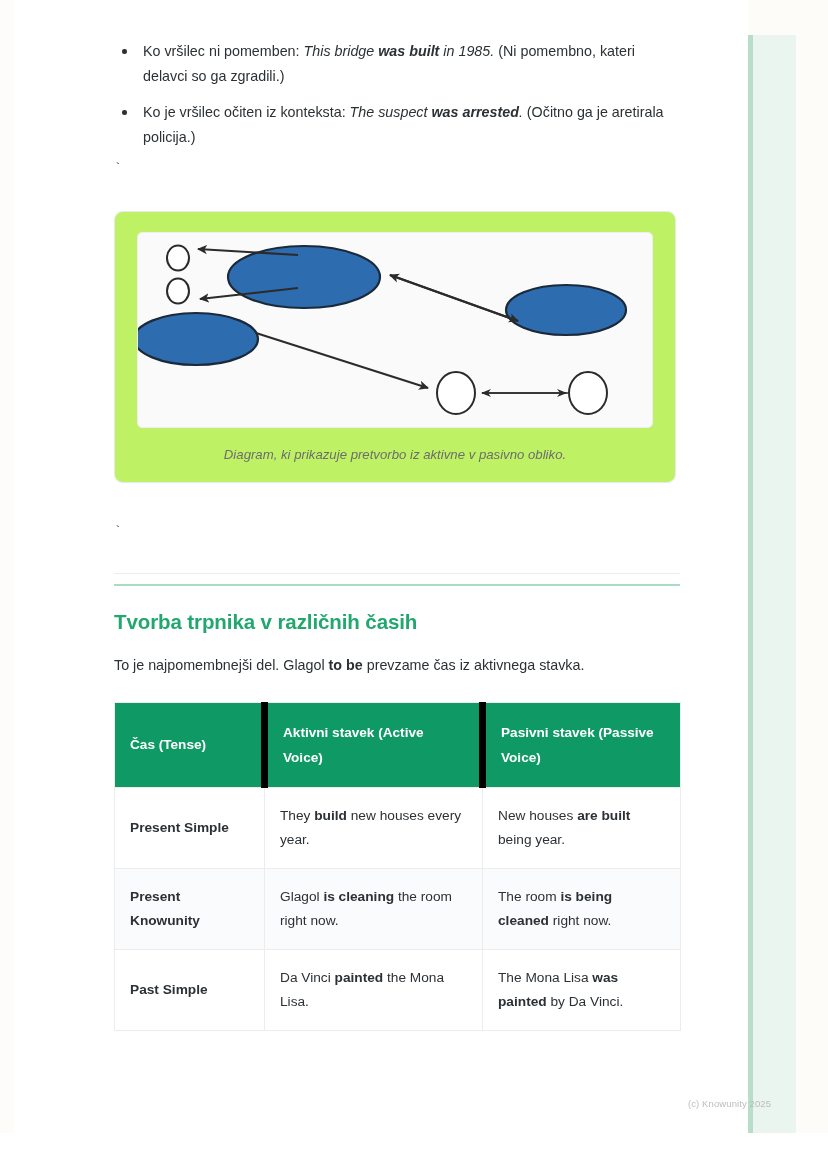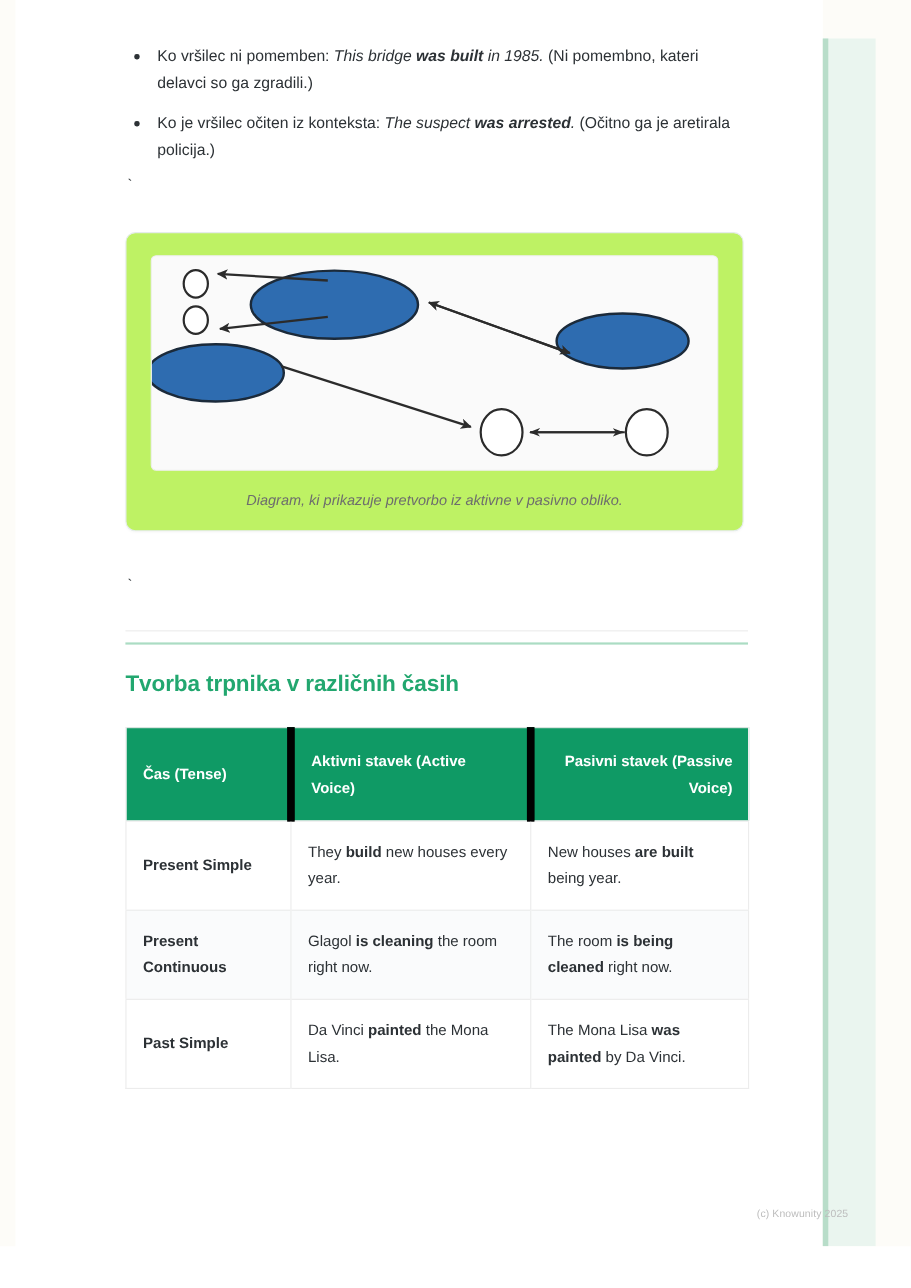--- a/index.html
+++ b/index.html
@@ -185,21 +185,21 @@
     color: #ffffff;
     font-size: 13.6px;
     line-height: 25px;
     font-weight: 700;
     text-align: left;
     vertical-align: middle;
     padding: 17px 14px 17px 15px;
     border-right: 7px solid #000000;
     height: 48px;
   }
-  .tense-table th:last-child { border-right: none; text-align: right; }
+  .tense-table th:last-child { border-right: none; }
   .tense-table td {
     font-size: 13.7px;
     line-height: 24px;
     color: #2c3135;
     vertical-align: middle;
     padding: 16px 14px 16px 15px;
     border-right: 1px solid #ececec;
     border-top: 1px solid #ececec;
     background: #ffffff;
   }
@@ -282,20 +282,21 @@
   </div>
 
   <div class="backtick" style="margin-top:42px;">`</div>
 
   <div class="rule"></div>
 
   <div class="sec-underline"></div>
 
   <h3 class="sub-title">Tvorba trpnika v različnih časih</h3>
 
+  <p class="lead"><span>To je najpomembnejši del. Glagol </span><strong>to be</strong><span> prevzame čas iz aktivnega stavka.</span></p>
 
   <table class="tense-table">
     <colgroup>
       <col class="col-1">
         <col class="col-2">
         <col class="col-3">
     </colgroup>
     <thead>
       <tr>
         <th>Čas (Tense)</th>
@@ -303,21 +304,21 @@
         <th>Pasivni stavek (Passive Voice)</th>
       </tr>
     </thead>
     <tbody>
       <tr>
         <td class="tense-name">Present Simple</td>
         <td><span>They </span><strong>build</strong><span> new houses every year.</span></td>
         <td><span>New houses </span><strong>are built</strong><span> being year.</span></td>
       </tr>
       <tr class="alt">
-        <td class="tense-name">Present Continuous</td>
+        <td class="tense-name">Present Knowunity</td>
         <td><span>Glagol </span><strong>is cleaning</strong><span> the room right now.</span></td>
         <td><span>The room </span><strong>is being cleaned</strong><span> right now.</span></td>
       </tr>
       <tr>
         <td class="tense-name">Past Simple</td>
         <td><span>Da Vinci </span><strong>painted</strong><span> the Mona Lisa.</span></td>
         <td><span>The Mona Lisa </span><strong>was painted</strong><span> by Da Vinci.</span></td>
       </tr>
     </tbody>
   </table>

